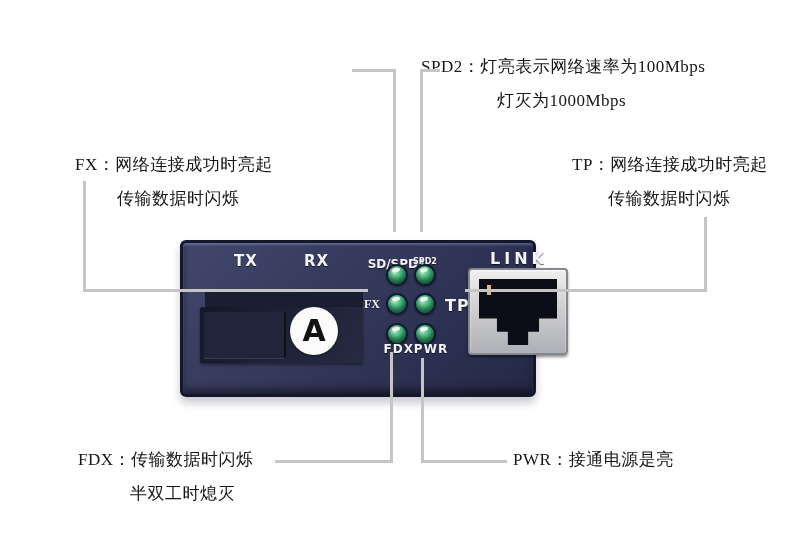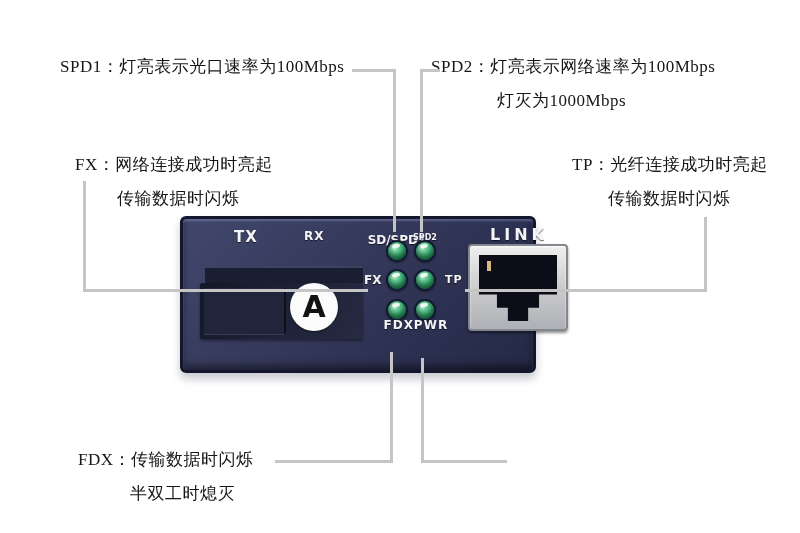--- a/index.html
+++ b/index.html
@@ -10,38 +10,38 @@
   }
   
   .ann{
     position:absolute;font-size:17px;color:#161616;white-space:nowrap;
     letter-spacing:0.5px;line-height:1;
   }
   
   .cline{position:absolute;background:#c5c5c5;z-index:6;}
   
   #device{
-    position:absolute;left:180px;top:216px;width:356px;height:157px;
+    position:absolute;left:180px;top:240px;width:356px;height:157px;
     box-sizing:border-box;border:3px solid #14172c;border-radius:6px;
     background:linear-gradient(135deg,#41476c 0%,#373c5e 35%,#2c3152 70%,#242944 100%);
     box-shadow:inset 0 2px 2px rgba(170,178,220,.35), inset 0 -5px 7px rgba(0,0,0,.45),
                0 6px 9px rgba(60,64,90,.28);
     z-index:2;
   }
   #device *{position:absolute;box-sizing:border-box;}
   .plabel{
     font-family:"DejaVu Sans","Liberation Sans",sans-serif;font-weight:bold;color:#f4f4f6;
     line-height:1;text-shadow:0 1px 1px rgba(0,0,0,.6);white-space:nowrap;
   }
   .lbl-tx{left:51px;top:11px;font-size:15px;letter-spacing:1px;}
-  .lbl-rx{left:121px;top:11px;font-size:12px;letter-spacing:1px;}
+  .lbl-rx{left:121px;top:11px;font-size:15px;letter-spacing:1px;}
   .lbl-sdspd1{left:184px;top:15px;width:60px;font-size:12px;text-align:center;}
   .lbl-spd2{left:214px;top:15px;width:56px;font-size:8px;text-align:center;}
-  .lbl-fx{left:181px;top:55px;font-size:12px;}
-  .lbl-tp{left:262px;top:55px;font-size:11px;letter-spacing:1px;}
+  .lbl-fx{left:181px;top:55px;font-size:12px;font-family:Liberation Serif, serif;}
+  .lbl-tp{left:262px;top:55px;font-size:16px;letter-spacing:1px;}
   .lbl-fdx{left:193px;top:100px;width:38px;font-size:12px;text-align:right;letter-spacing:1px;}
   .lbl-pwr{left:229px;top:100px;width:38px;font-size:12px;text-align:center;letter-spacing:1px;}
   .lbl-link{left:300px;top:8px;width:72px;font-size:16px;text-align:center;letter-spacing:4px;}
   
   .led{
     width:22px;height:22px;border-radius:50%;
     border:2px solid #141a31;
     background:radial-gradient(circle at 36% 32%, #d8f2e2 0%, #73d09e 20%, #2fa368 55%, #137a45 100%);
     box-shadow:inset 0 -4px 5px rgba(0,0,0,.40), 0 1px 2px rgba(0,0,0,.45);
   }
@@ -81,29 +81,29 @@
     clip-path:polygon(0 0,100% 0,100% 60%,77% 60%,77% 80%,63% 80%,63% 100%,37% 100%,37% 80%,23% 80%,23% 60%,0 60%);
   }
   .rj-pins{left:8px;top:6px;width:62px;height:10px;display:flex;justify-content:space-between;}
   .rj-pins span{position:static;display:block;width:4px;height:10px;background:#d8b87e;border-radius:1px;}
 </style>
 </head>
 <body>
 
 <div id="stage">
 
-  <div class="ann" style="left:60px;top:58px;">SPD1：灯亮表示光口速率为100Mbps</div>
-  <div class="ann" style="left:431px;top:58px;">SPD2：灯亮表示网络速率为100Mbps</div>
+  <div class="ann" style="left:421px;top:58px;">SPD2：灯亮表示网络速率为100Mbps</div>
   <div class="ann" style="left:497px;top:92px;">灯灭为1000Mbps</div>
   <div class="ann" style="left:75px;top:156px;">FX：网络连接成功时亮起</div>
   <div class="ann" style="left:117px;top:190px;">传输数据时闪烁</div>
-  <div class="ann" style="left:572px;top:156px;">TP：光纤连接成功时亮起</div>
+  <div class="ann" style="left:572px;top:156px;">TP：网络连接成功时亮起</div>
   <div class="ann" style="left:608px;top:190px;">传输数据时闪烁</div>
   <div class="ann" style="left:78px;top:451px;">FDX：传输数据时闪烁</div>
   <div class="ann" style="left:130px;top:485px;text-align:center;">半双工时熄灭</div>
+  <div class="ann" style="left:513px;top:451px;">PWR：接通电源是亮</div>
 
   <div class="cline" style="left:352px;top:69px;width:44px;height:3px;"></div>
   <div class="cline" style="left:393px;top:69px;width:3px;height:163px;"></div>
   <div class="cline" style="left:420px;top:69px;width:20px;height:3px;"></div>
   <div class="cline" style="left:420px;top:69px;width:3px;height:163px;"></div>
   <div class="cline" style="left:83px;top:181px;width:3px;height:111px;"></div>
   <div class="cline" style="left:83px;top:289px;width:285px;height:3px;"></div>
   <div class="cline" style="left:465px;top:289px;width:242px;height:3px;"></div>
   <div class="cline" style="left:704px;top:217px;width:3px;height:75px;"></div>
   <div class="cline" style="left:275px;top:460px;width:118px;height:3px;"></div>

